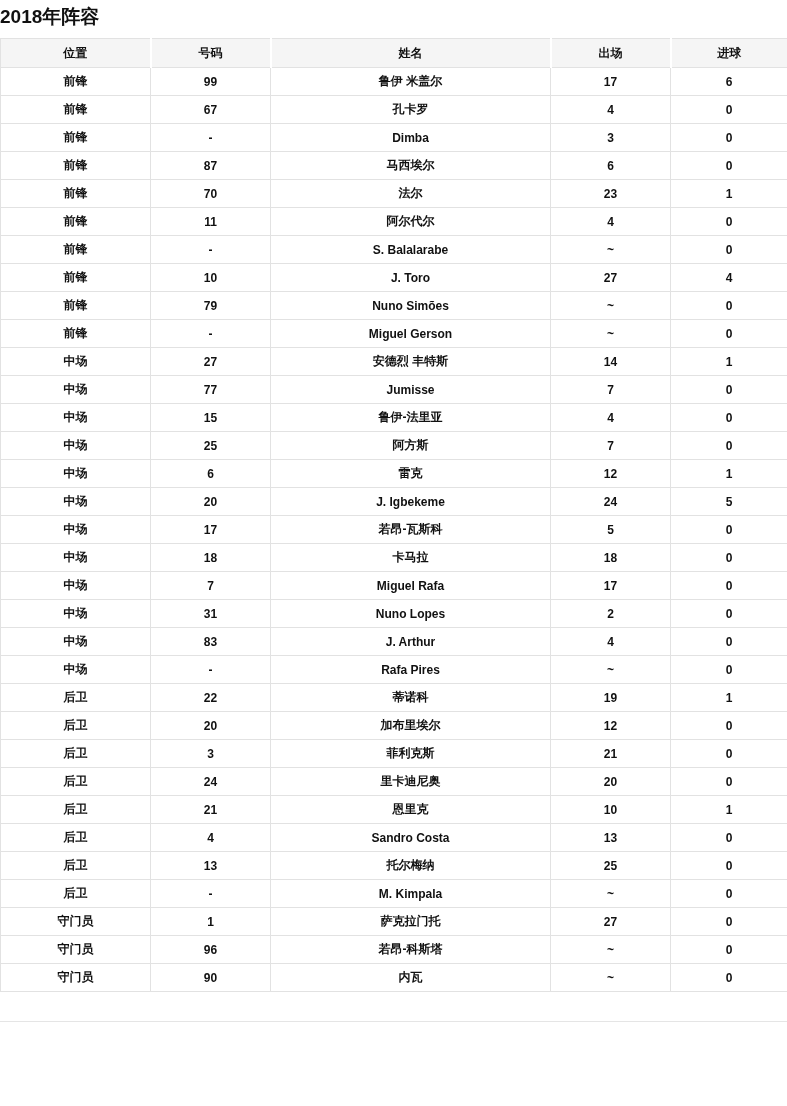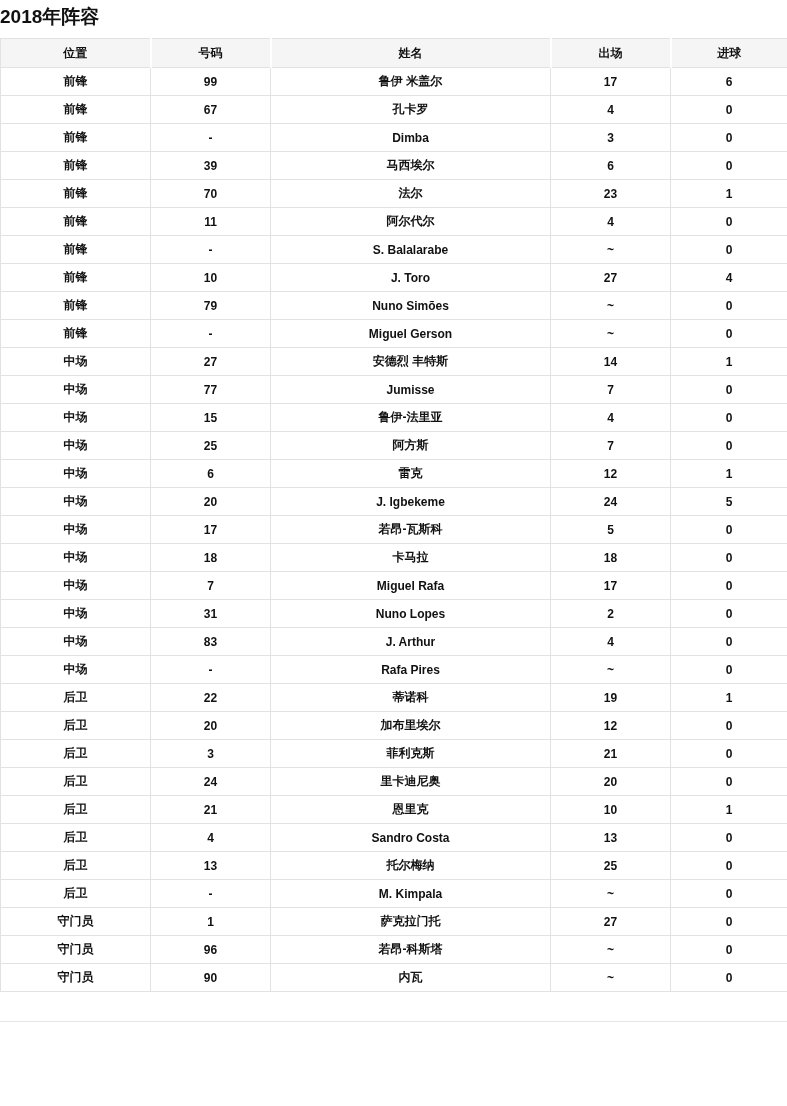--- a/index.html
+++ b/index.html
@@ -112,21 +112,21 @@
         </tr>
         <tr>
           <td>前锋</td>
           <td>-</td>
           <td>Dimba</td>
           <td>3</td>
           <td>0</td>
         </tr>
         <tr>
           <td>前锋</td>
-          <td>39</td>
+          <td>87</td>
           <td>马西埃尔</td>
           <td>6</td>
           <td>0</td>
         </tr>
         <tr>
           <td>前锋</td>
           <td>70</td>
           <td>法尔</td>
           <td>23</td>
           <td>1</td>

